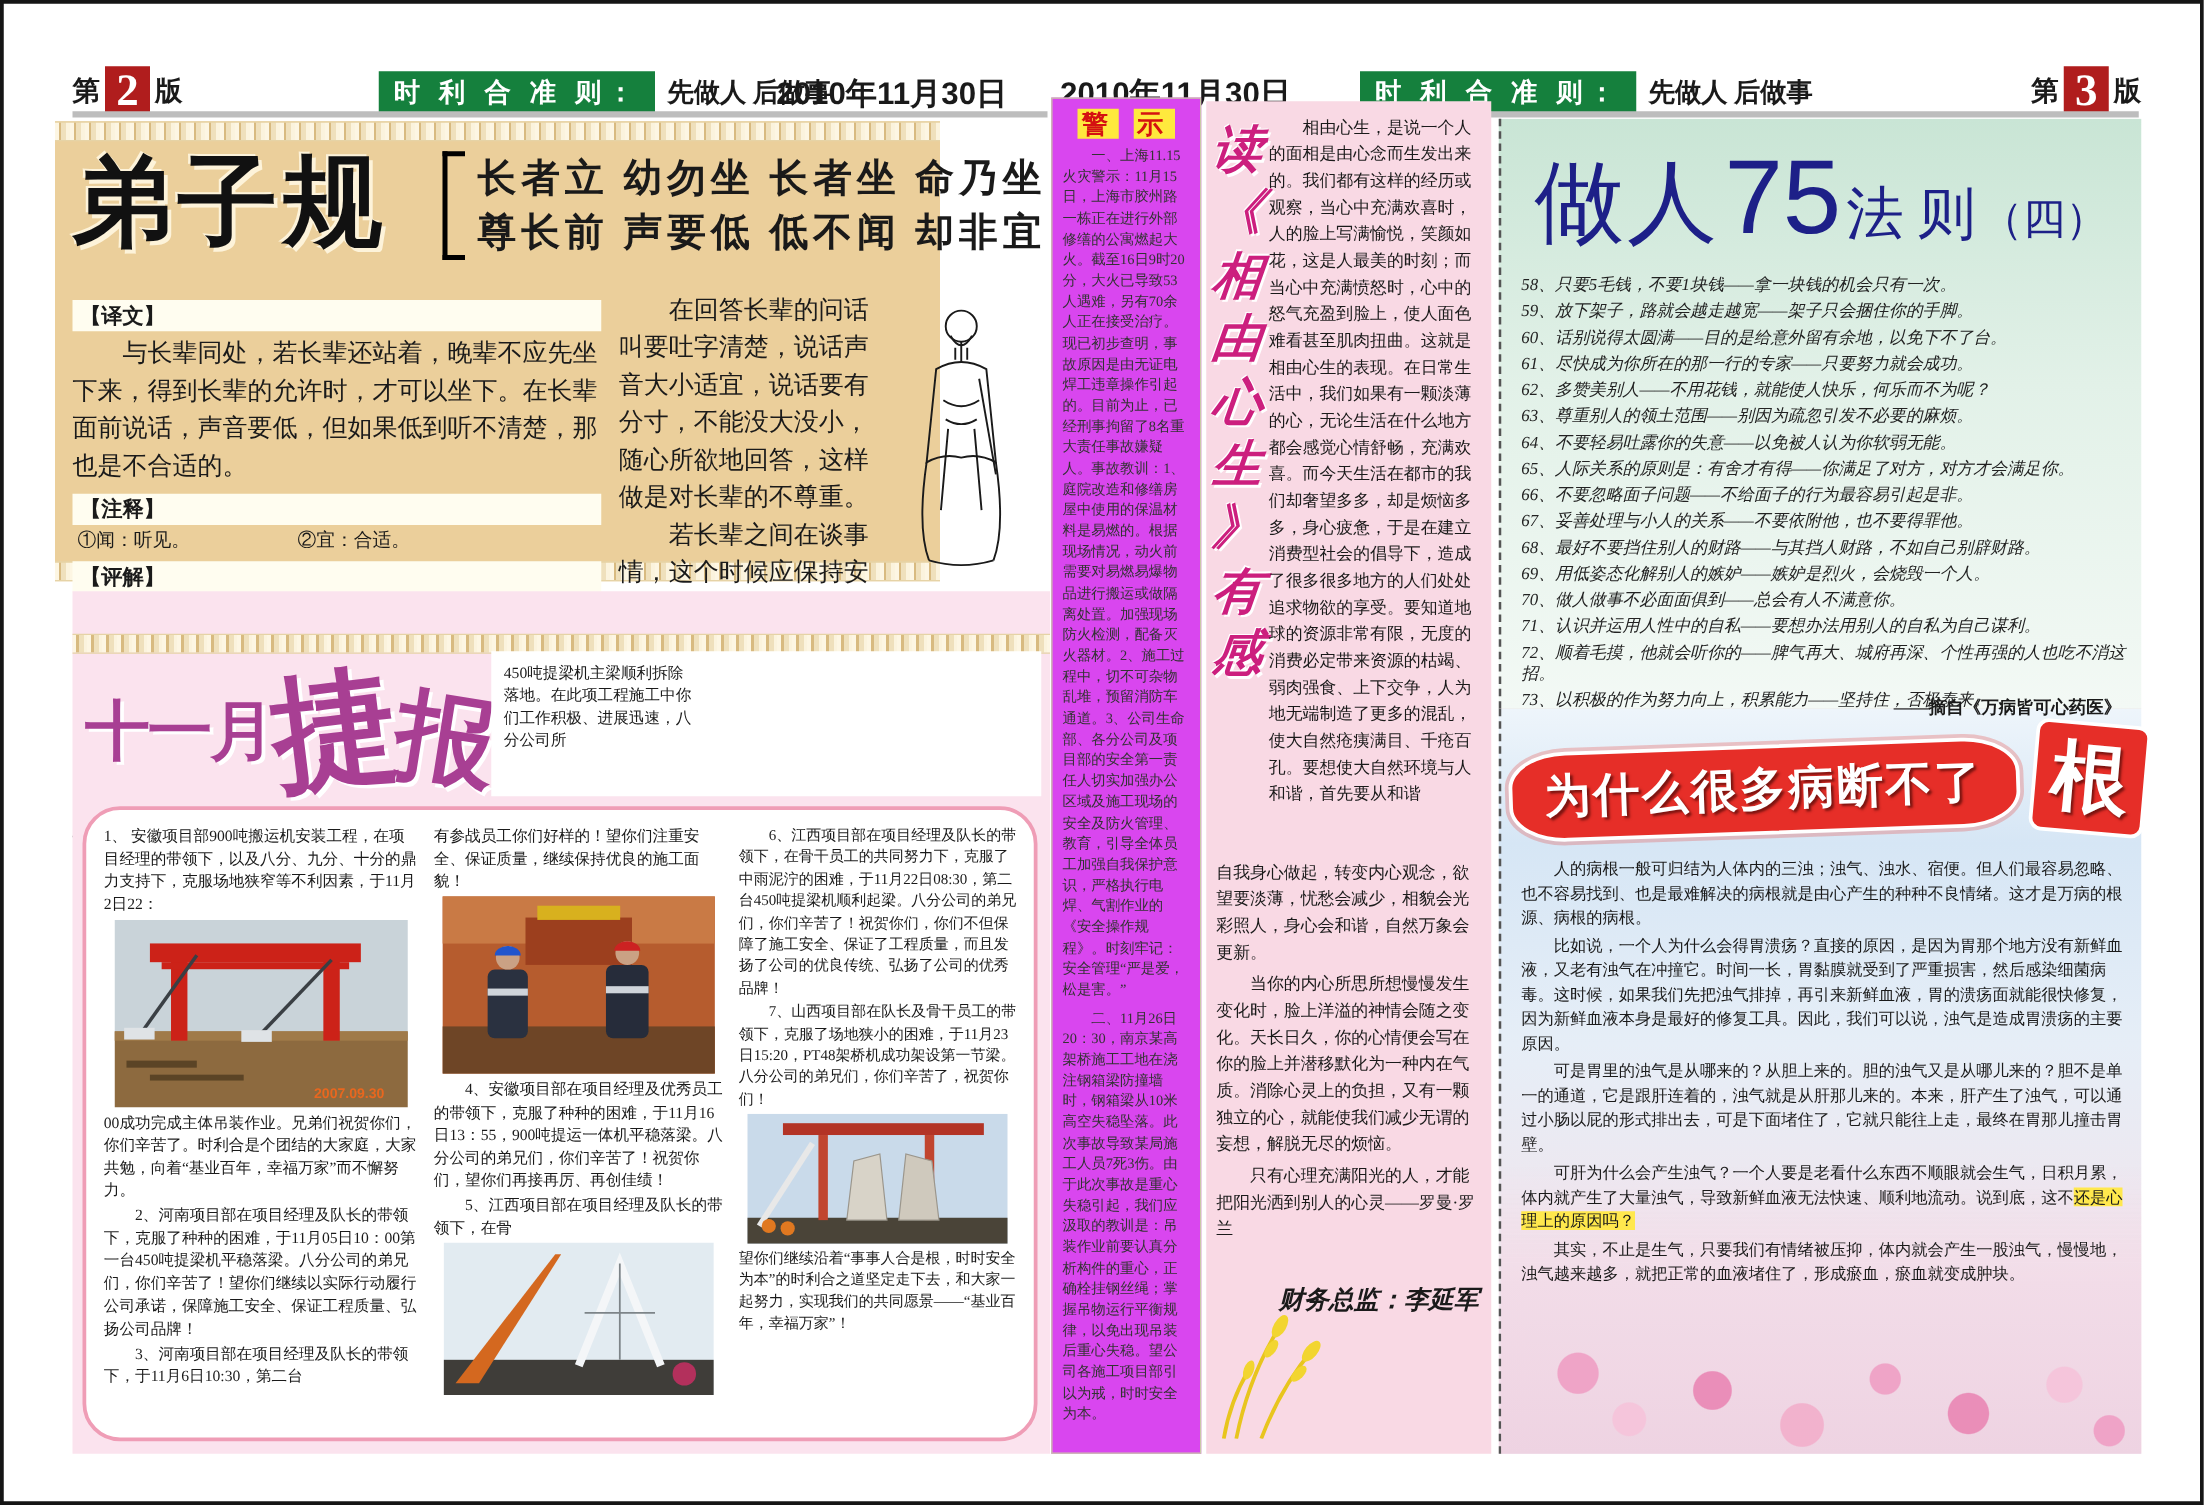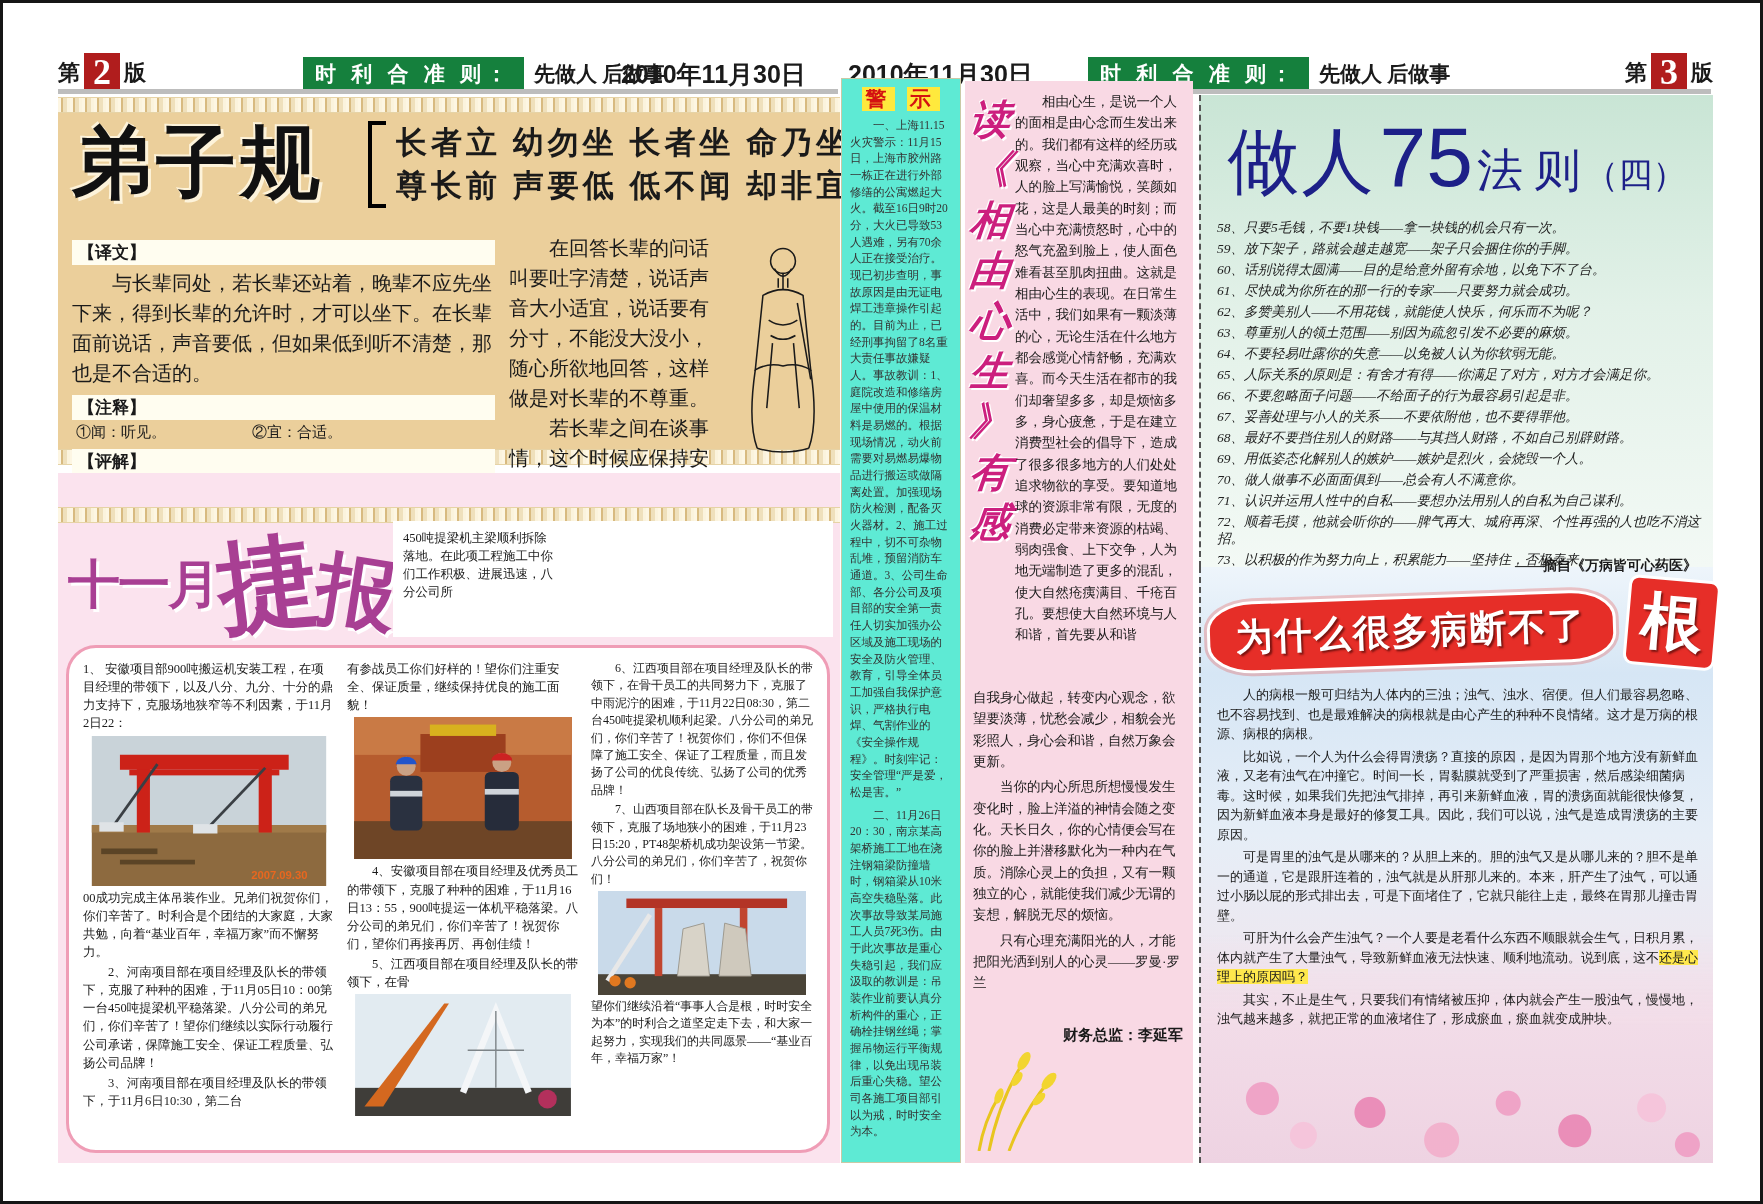--- a/index.html
+++ b/index.html
@@ -36,31 +36,31 @@
   .jb-t2{font-size:100px;transform:rotate(-7deg);line-height:1;}
   .jb-t3{font-size:80px;transform:rotate(9deg) translateY(8px);line-height:1;}
   .jb-toppanel{background:#fff;display:flex;gap:12px;padding:8px 10px;box-sizing:border-box;}
   .jb-box{background:#fff;border:3px solid #ef9db6;border-radius:30px;display:flex;gap:12px;
           padding:12px 14px;box-sizing:border-box;overflow:hidden;}
   .jb-col{font-size:12.5px;line-height:1.45;}
   .jb-col p{margin:0 0 2px 0;text-indent:2em;}
   .jb-col p.noind{text-indent:0;}
   .photo{display:block;width:100%;margin:3px 0;}
   
-  #warncol{background:#5eead4;border:1px solid #c9c9a6;box-sizing:border-box;padding:6px 8px;}
+  #warncol{background:#d946ef;border:1px solid #c9c9a6;box-sizing:border-box;padding:6px 8px;}
   .warn-title{text-align:center;font-size:21px;font-weight:900;letter-spacing:6px;margin-bottom:4px;}
   .warn-title span{color:#d41111;background:#ffe93d;padding:0 3px;}
   .warn-p{font-size:11.5px;line-height:1.45;margin:0 0 6px 0;text-indent:2em;color:#333;}
   
   #essay{background:#f9d9e4;}
   .vt-col{display:flex;flex-direction:column;align-items:center;}
   .vt-char{font-size:40px;font-weight:900;color:#cc1f7e;line-height:1.26;font-style:italic;
            text-shadow:2px 2px 0 #fff,-1px -1px 0 #fff;transform:skewX(-6deg);}
   .essay-p{font-size:13.5px;line-height:1.58;margin:0 0 4px 0;text-indent:2em;}
-  .essay-sign{font-size:15px;font-weight:bold;}
+  .essay-sign{font-size:20px;font-weight:bold;font-style:italic;}
   
   #rules75{background:linear-gradient(180deg,#c9e5d5 0%,#e2f1e8 45%,#f3f9f5 100%);
            border-left:2px dashed #555;box-sizing:border-box;}
   .r75-title{display:flex;align-items:baseline;justify-content:center;color:#1d2088;font-weight:400;gap:4px;margin-top:14px;}
   .r75-t1{font-size:72px;letter-spacing:2px;}
   .r75-t2{font-size:84px;font-family:"Liberation Sans",sans-serif;}
   .r75-t3{font-size:46px;}
   .r75-t4{font-size:34px;}
   .rule-item{font-size:13.5px;line-height:1.3;margin:3.4px 0;color:#222;}
   
@@ -110,21 +110,21 @@
     <span class="red">时 利 合 准 则：</span>
     <span>先做人 后做事</span>
   </div>
   <div class="abs pgnum" style="left:1622px;top:50px;">
     <span>第</span>
     <span class="numbox">3</span>
     <span>版</span>
   </div>
   <div class="abs grule" style="left:965px;top:86px;width:743px;"></div>
 
-  <div id="dizigui" class="abs" style="left:55px;top:94px;width:782px;height:368px;">
+  <div id="dizigui" class="abs" style="left:41px;top:94px;width:708px;height:368px;">
     <div class="abs lace" style="left:0;top:0;width:100%;height:14px;"></div>
     <div class="abs lace" style="left:0;bottom:0;width:100%;height:14px;"></div>
     <div class="abs dzg-title" style="left:14px;top:26px;">弟子规</div>
     <div class="abs verse-wrap" style="left:310px;top:24px;">
       <div class="bracket l"></div>
       <div class="verse-lines">
         <div>长者立 幼勿坐 长者坐 命乃坐</div>
         <div>尊长前 声要低 低不闻 却非宜</div>
       </div>
       <div class="bracket r"></div>

